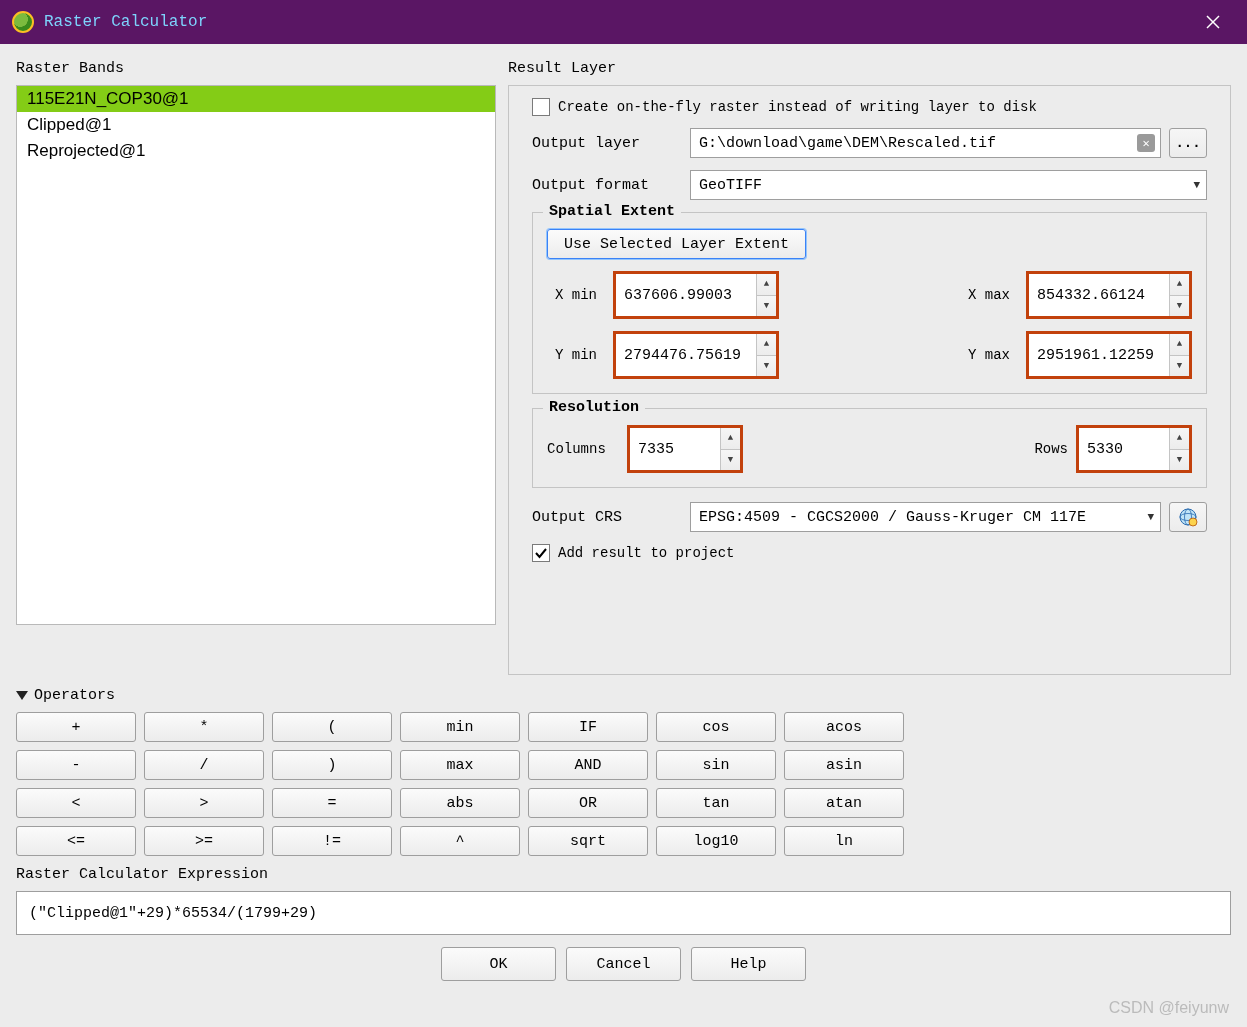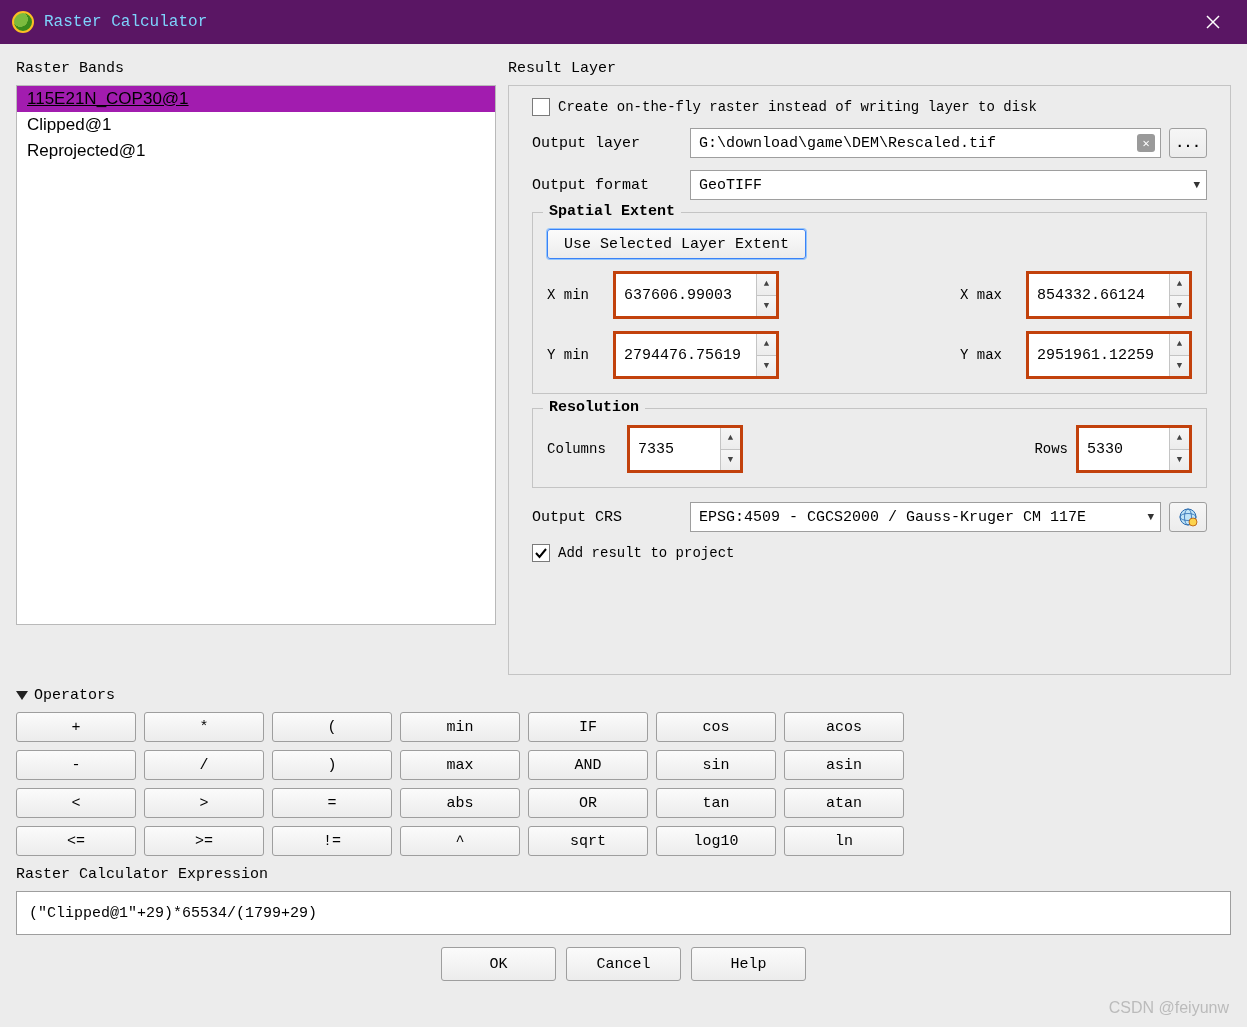--- a/index.html
+++ b/index.html
@@ -63,21 +63,21 @@
     background: #fff;
     border: 1px solid #b9b9b9;
     height: 540px;
     overflow-y: auto;
   }
   .listbox .item {
     padding: 3px 10px;
     font-size: 17px;
     font-family: Arial, sans-serif;
   }
-  .listbox .item.selected { background: #a21caf; text-decoration: underline; }
+  .listbox .item.selected { background: #84cc16; }
 
   .result-panel {
     border: 1px solid #c4c4c4;
     background: #ececec;
     padding: 12px 23px;
     height: 590px;
   }
 
   .form-row {
     display: flex;
@@ -139,21 +139,21 @@
     font-weight: bold;
     font-size: 15px;
   }
 
   .extent-row {
     display: flex;
     align-items: center;
     gap: 8px;
     margin-top: 12px;
   }
-  .extent-row .el { width: 58px; text-align: left; font-family: Liberation Mono, monospace; }
+  .extent-row .el { width: 58px; text-align: center; font-family: Liberation Mono, monospace; }
   .extent-row .ergap { flex: 1; }
   .spin {
     display: flex; align-items:stretch;
     border: 3px solid #c2410c;
     background: #8b5cf6;
     height: 48px;
   }
   .spin input {
     border: none; outline: none;
     font-family: "SimSun","Courier New", monospace;

